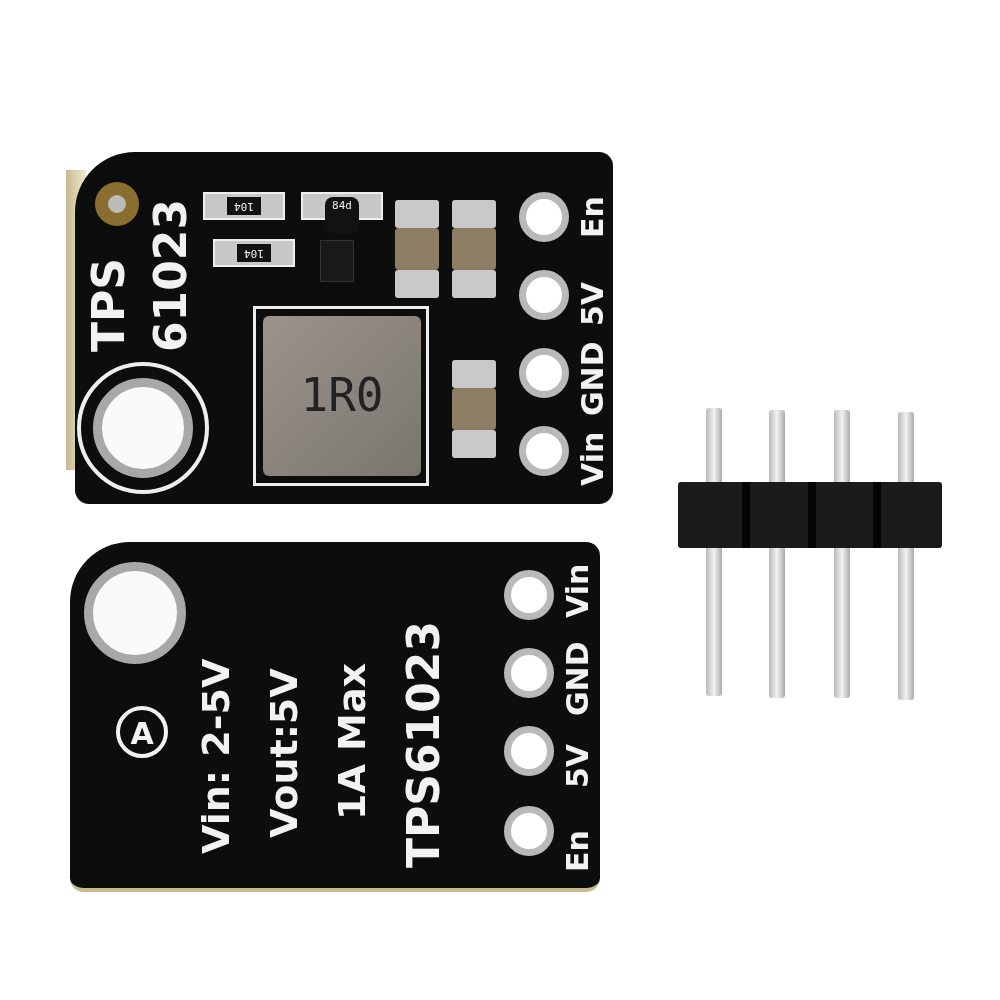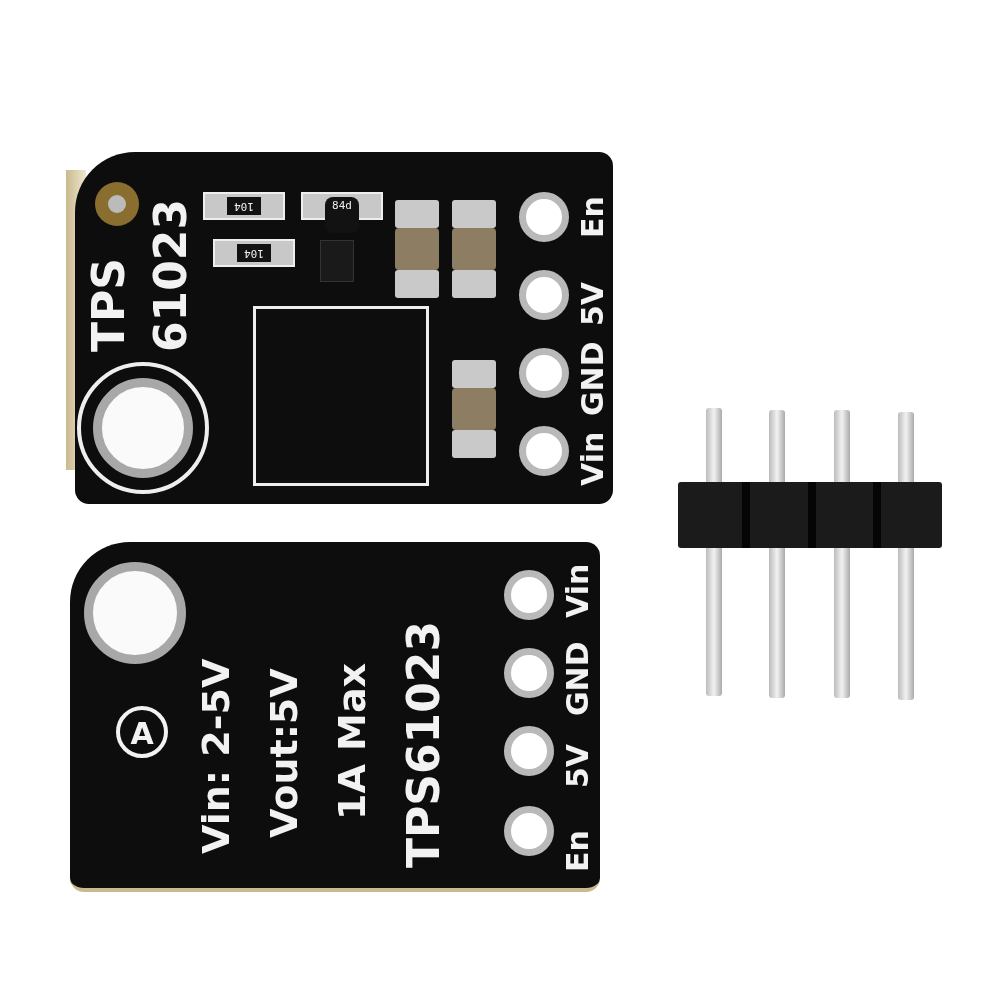--- a/index.html
+++ b/index.html
@@ -52,20 +52,23 @@
     <div class="abs cap" style="left:0;top:28px;width:44px;height:42px;"></div>
     <div class="abs capend" style="left:0;top:70px;width:44px;height:28px;"></div>
   </div>
   <div class="abs" style="left:377px;top:208px;width:44px;height:98px;">
     <div class="abs capend" style="left:0;top:0;width:44px;height:28px;"></div>
     <div class="abs cap" style="left:0;top:28px;width:44px;height:42px;"></div>
     <div class="abs capend" style="left:0;top:70px;width:44px;height:28px;"></div>
   </div>
 
   <div class="abs" style="left:178px;top:154px;width:176px;height:180px;border:3px solid #eee;box-sizing:border-box;"></div>
+  <div class="abs" style="left:188px;top:164px;width:158px;height:160px;background:linear-gradient(135deg,#9a948c,#7a756f);border-radius:6px;">
+    <div class="abs" style="left:0;top:52px;width:158px;text-align:center;font-size:46px;color:#222;font-family:'DejaVu Sans Mono',monospace;">1R0</div>
+  </div>
 
   <div class="abs hole" style="left:444px;top:40px;width:50px;height:50px;"></div>
   <div class="abs hole" style="left:444px;top:118px;width:50px;height:50px;"></div>
   <div class="abs hole" style="left:444px;top:196px;width:50px;height:50px;"></div>
   <div class="abs hole" style="left:444px;top:274px;width:50px;height:50px;"></div>
 
   <div class="abs silk rot" style="left:500px;top:86px;font-size:30px;">En</div>
   <div class="abs silk rot" style="left:500px;top:174px;font-size:30px;">5V</div>
   <div class="abs silk rot" style="left:500px;top:264px;font-size:30px;">GND</div>
   <div class="abs silk rot" style="left:500px;top:334px;font-size:30px;">Vin</div>

